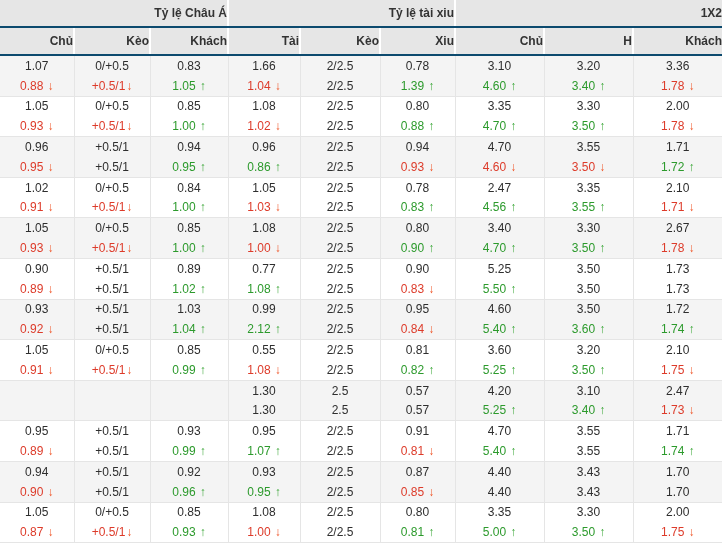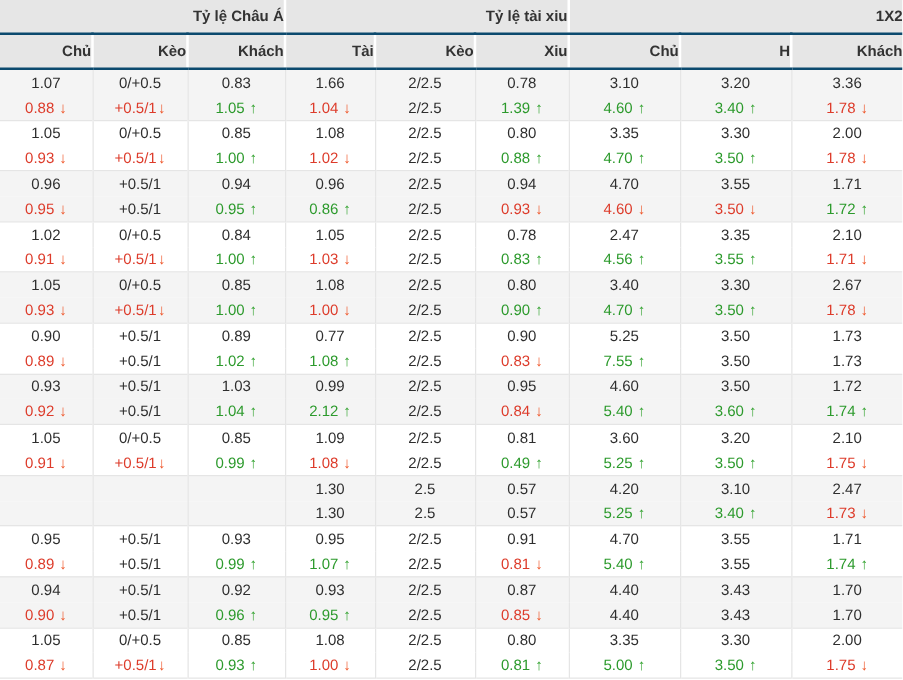--- a/index.html
+++ b/index.html
@@ -195,21 +195,21 @@
           <td><span class="val dark">3.50</span></td>
           <td><span class="val dark">1.73</span></td>
         </tr>
         <tr class="">
           <td><span class="val red">0.89</span><span class="arrow down">↓</span></td>
           <td><span class="val dark">+0.5/1</span></td>
           <td><span class="val green">1.02</span><span class="arrow up">↑</span></td>
           <td><span class="val green">1.08</span><span class="arrow up">↑</span></td>
           <td><span class="val dark">2/2.5</span></td>
           <td><span class="val red">0.83</span><span class="arrow down">↓</span></td>
-          <td><span class="val green">7.55</span><span class="arrow up">↑</span></td>
+          <td><span class="val green">5.50</span><span class="arrow up">↑</span></td>
           <td><span class="val dark">3.50</span></td>
           <td><span class="val dark">1.73</span></td>
         </tr>
         <tr class="shaded group-start">
           <td><span class="val dark">0.93</span></td>
           <td><span class="val dark">+0.5/1</span></td>
           <td><span class="val dark">1.03</span></td>
           <td><span class="val dark">0.99</span></td>
           <td><span class="val dark">2/2.5</span></td>
           <td><span class="val dark">0.95</span></td>
@@ -225,34 +225,34 @@
           <td><span class="val dark">2/2.5</span></td>
           <td><span class="val red">0.84</span><span class="arrow down">↓</span></td>
           <td><span class="val green">5.40</span><span class="arrow up">↑</span></td>
           <td><span class="val green">3.60</span><span class="arrow up">↑</span></td>
           <td><span class="val green">1.74</span><span class="arrow up">↑</span></td>
         </tr>
         <tr class="group-start">
           <td><span class="val dark">1.05</span></td>
           <td><span class="val dark">0/+0.5</span></td>
           <td><span class="val dark">0.85</span></td>
-          <td><span class="val dark">1.09</span></td>
+          <td><span class="val dark">0.55</span></td>
           <td><span class="val dark">2/2.5</span></td>
           <td><span class="val dark">0.81</span></td>
           <td><span class="val dark">3.60</span></td>
           <td><span class="val dark">3.20</span></td>
           <td><span class="val dark">2.10</span></td>
         </tr>
         <tr class="">
           <td><span class="val red">0.91</span><span class="arrow down">↓</span></td>
           <td><span class="val red">+0.5/1</span><span class="arrow down attached">↓</span></td>
           <td><span class="val green">0.99</span><span class="arrow up">↑</span></td>
           <td><span class="val red">1.08</span><span class="arrow down">↓</span></td>
           <td><span class="val dark">2/2.5</span></td>
-          <td><span class="val green">0.49</span><span class="arrow up">↑</span></td>
+          <td><span class="val green">0.82</span><span class="arrow up">↑</span></td>
           <td><span class="val green">5.25</span><span class="arrow up">↑</span></td>
           <td><span class="val green">3.50</span><span class="arrow up">↑</span></td>
           <td><span class="val red">1.75</span><span class="arrow down">↓</span></td>
         </tr>
         <tr class="shaded group-start">
           <td></td>
           <td></td>
           <td></td>
           <td><span class="val dark">1.30</span></td>
           <td><span class="val dark">2.5</span></td>

